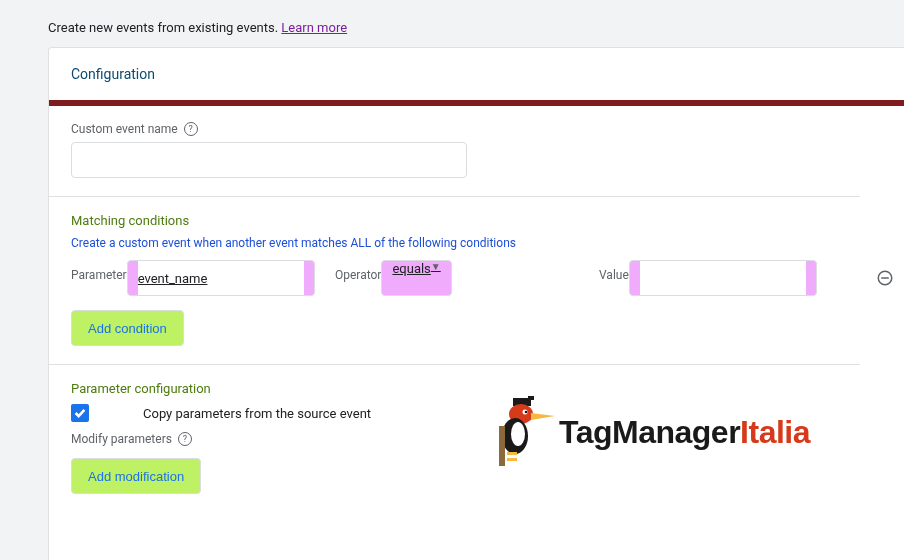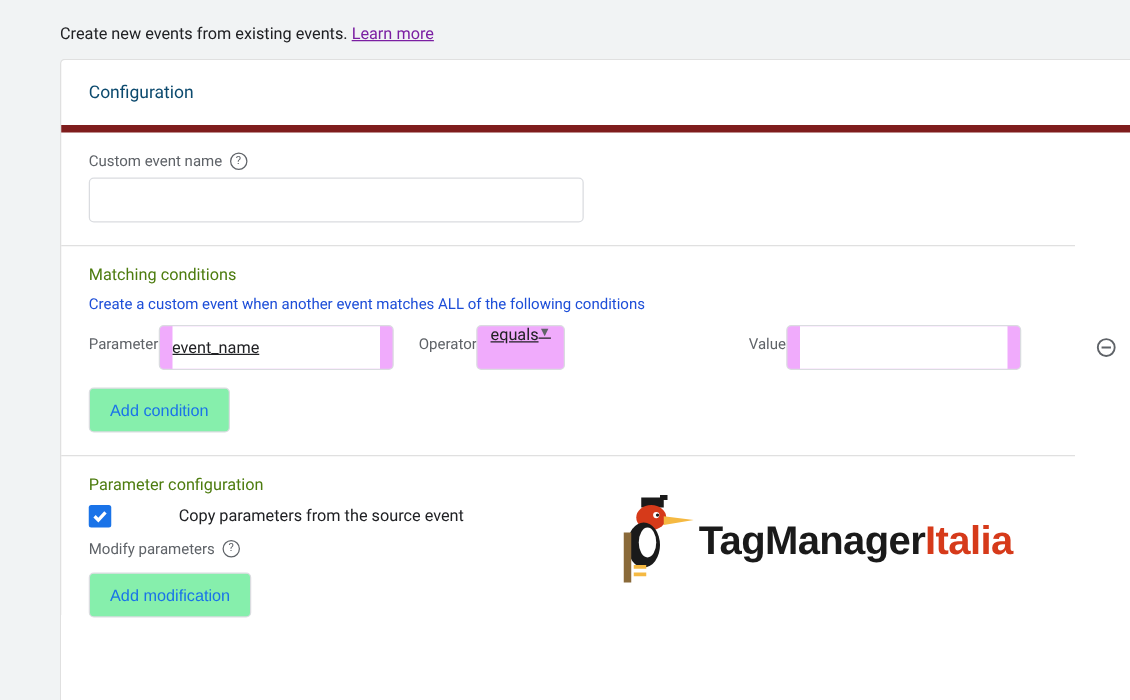--- a/index.html
+++ b/index.html
@@ -124,21 +124,21 @@
     }
     .remove-btn svg { width: 18px; height: 18px; }
     .outline-btn {
       margin-top: 14px;
       display: inline-flex;
       align-items: center;
       height: 36px;
       padding: 0 16px;
       border: 1px solid #dadce0;
       border-radius: 4px;
-      background: #86efac;
+      background: #bef264;
       color: #1a73e8;
       font-size: 13px;
       font-weight: 500;
       cursor: pointer;
     }
     .checkbox-row {
       display: flex;
       align-items: center;
       gap: 10px;
       margin-bottom: 10px;

